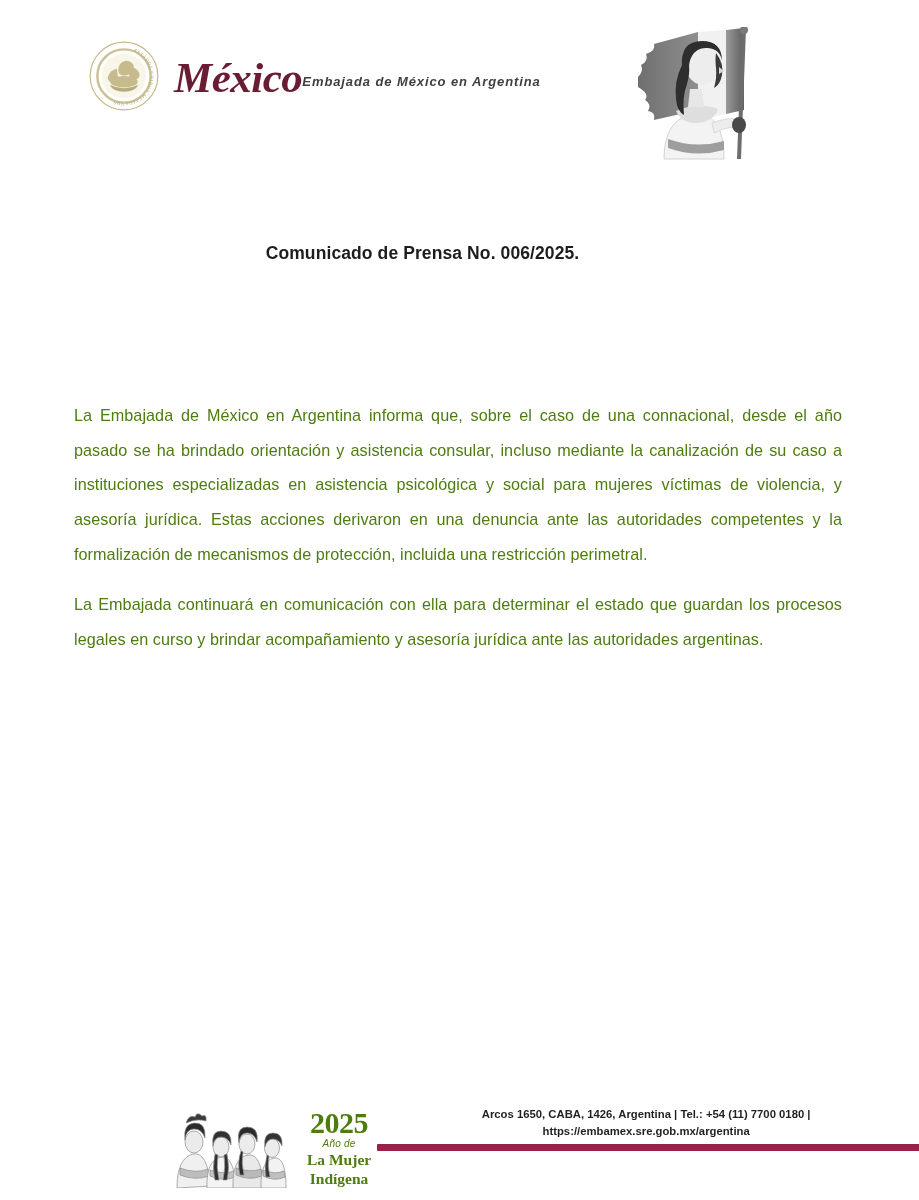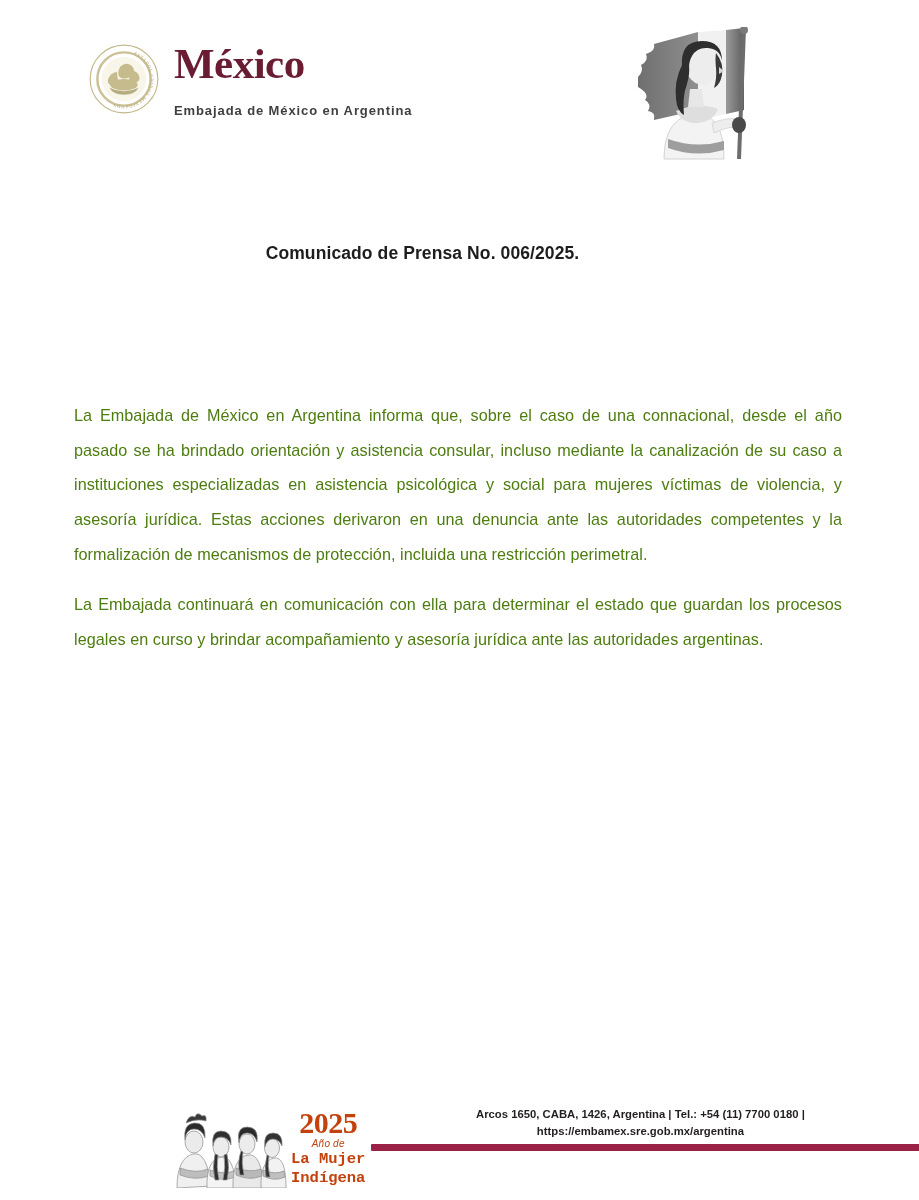--- a/index.html
+++ b/index.html
@@ -12,21 +12,21 @@
   }
   .page { position:relative; width:919px; height:1200px; background:#fff; }
 
   
   .header { position:absolute; top:0; left:0; width:919px; height:175px; }
 
   .brand { position:absolute; left:88px; top:40px; display:flex; align-items:center; gap:14px; }
 
   .seal { width:72px; height:72px; flex:0 0 auto; opacity:.85; }
 
-  .brand-text { display:flex; flex-direction:column; justify-content:flex-end; padding-top:2px; }
+  .brand-text { display:flex; flex-direction:row; justify-content:flex-end; padding-top:2px;font-style:italic; }
   .brand-title {
     font-family:"Liberation Serif", serif;
     font-size:43px; font-weight:bold; line-height:1;
     color:#691C32; letter-spacing:-0.5px;
   }
   .brand-sub {
     font-size:13px; font-weight:bold; color:#3f3f3f;
     letter-spacing:.9px; margin-top:18px;
   }
 
@@ -55,30 +55,30 @@
   .para + .para { margin-top:16px; }
 
   
   .footer { position:absolute; left:0; bottom:0; width:919px; height:120px; }
 
   .footer-inner { position:absolute; left:175px; bottom:12px; display:flex; align-items:flex-start; }
 
   .women-art { width:112px; height:92px; flex:0 0 auto; }
 
   .year-lockup {
-    flex:0 0 auto; margin-left:4px; padding-top:12px;
-    text-align:center; color:#c2410c; line-height:1;
+    flex:0 0 auto; margin-left:20px; padding-top:12px;
+    text-align:center; color:#4d7c0f; line-height:1;
   }
   .year-num {
     font-family:"Liberation Serif", serif;
     font-size:30px; font-weight:bold; letter-spacing:-0.5px;
   }
   .year-anode { font-size:10px; margin-top:1px; letter-spacing:.2px;font-style:italic; }
   .year-name {
-    font-family:Liberation Mono, monospace;
+    font-family:Liberation Serif, serif;
     font-size:15.5px; font-weight:bold; margin-top:2px; line-height:1.12;
   }
 
   .footer-right { flex:1 1 auto; margin-left:6px; padding-top:10px; }
   .footer-lines { text-align:center; padding-right:18px; }
   .footer-line {
     font-size:11.3px; font-weight:bold; color:#231f20; line-height:1.5;
     white-space:nowrap;
   }
   .footer-line.addr { text-align:center; padding-left:0; }

